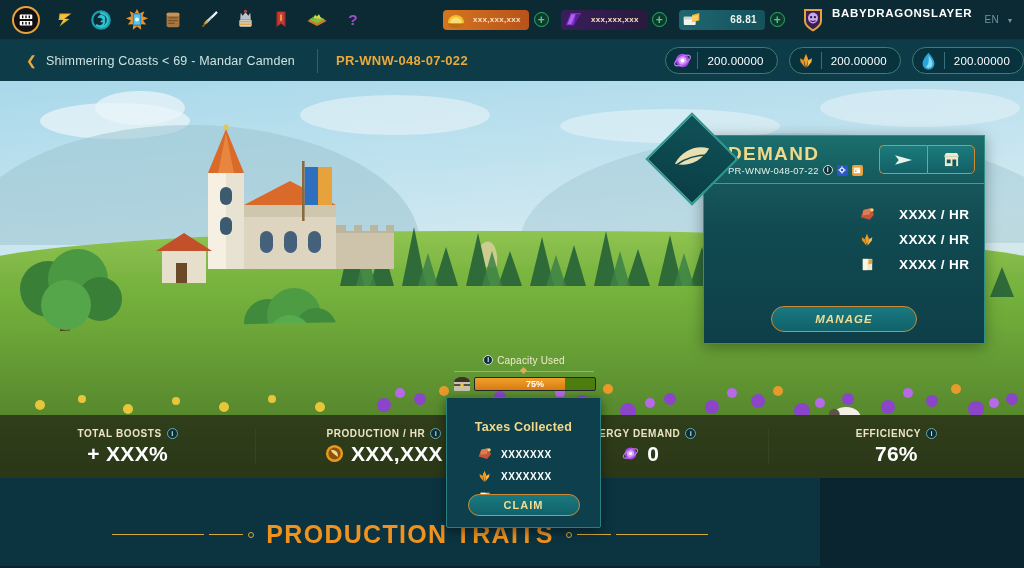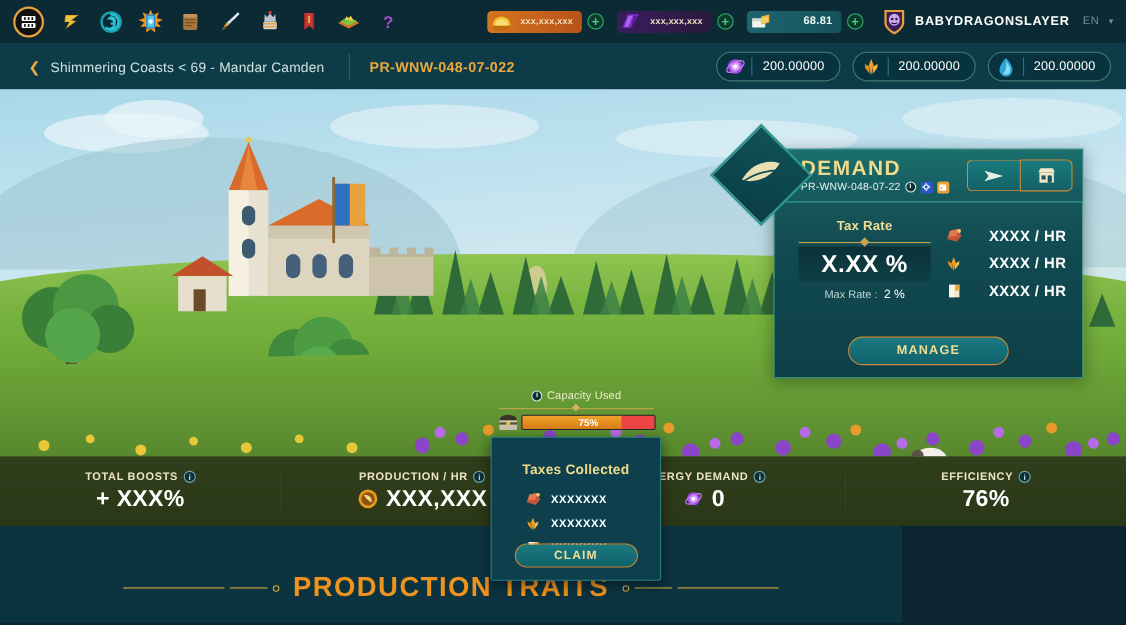--- a/index.html
+++ b/index.html
@@ -45,36 +45,36 @@
     color: #f3e2c0; font-weight: bold; white-space: nowrap;
   }
   .cur-pill.teal .cur-val { color: #eaf6f2; font-size: 10px; text-align: right; }
   .plus-btn {
     width: 15px; height: 15px; border-radius: 50%;
     background: #0e3a2e; border: 1px solid #2fae6a; color: #45d184;
     font-size: 12px; line-height: 12px; text-align: center;
     margin: 0 12px 0 5px; cursor: pointer; font-weight: bold;
     display:flex;align-items:center;justify-content:center;
   }
-  .avatar-wrap { display: flex; align-items: center; gap: 7px; margin-left: 4px; }
+  .avatar-wrap { display: flex; gap: 7px; margin-left: 4px; }
   .avatar { width: 24px; height: 26px; position: relative; }
   .uname { color: #fff; font-size: 11.5px; font-weight: bold; letter-spacing: .7px; }
   .lang { color: #6f96a0; font-size: 10px; margin-left: 12px; letter-spacing: .5px; cursor: pointer; }
   .lang .car { font-size: 7px; margin-left: 4px; }
 
   
   .crumbbar {
     position: absolute; left: 0; top: 40px; width: 1024px; height: 41px;
     background: #0d3b47; display: flex; align-items: center; z-index: 39;
   }
   .back-ar { color: #e9a93c; font-size: 13px; margin: 0 9px 0 26px; cursor: pointer; }
   .crumb-text { color: #cfe3e0; font-size: 12.5px; letter-spacing: .2px; cursor: pointer; }
   .crumb-div { width: 1px; height: 24px; background: #2a6270; margin: 0 18px 0 22px; }
   .crumb-code { color: #e9a93c; font-size: 13px; font-weight: bold; letter-spacing: .3px; }
-  .res-pills { margin-left: auto; display: flex; gap: 11px; padding-right: 14px; }
+  .res-pills { margin-left: auto; display: flex; gap: 11px; }
   .res-pill {
     display: flex; align-items: center; height: 27px; border-radius: 14px;
     border: 1px solid #3f7d73; background: rgba(6,45,54,.55); padding-right: 13px;
   }
   .res-ico-c {
     width: 26px; height: 25px; margin: 0 2px 0 3px;
     display:flex;align-items:center;justify-content:center;
   }
   .res-sep { width:1px; height:17px; background:#35707c; margin-right:9px;}
   .res-val { color: #fff; font-size: 11.5px; letter-spacing: .2px; }
@@ -164,40 +164,40 @@
   .max-rate b { color:#fff; font-weight:normal; font-size:11px; margin-left:3px;}
   .rate-col { position:absolute; left:155px; top:18px; }
   .rate-row { display:flex; align-items:center; gap:24px; height:25px; }
   .rate-ic { width:16px;height:16px;display:flex;align-items:center;justify-content:center; }
   .rate-tx { color:#fff; font-size:13.5px; font-weight:bold; letter-spacing:.4px; }
   .manage-btn {
     position:absolute; left:50%; margin-left:-73px; bottom:12px;
     width:146px; height:26px; border-radius:13px;
     background: linear-gradient(180deg,#1a7980,#11626b);
     border:1px solid #d08a35; color:#f0dc95; font-size:11.5px; font-weight:bold;
-    letter-spacing:1.1px; display:flex;align-items:center;justify-content:center;cursor:pointer;
+    letter-spacing:1.1px; display:flex;align-items:center;justify-content:center;cursor:pointer;font-style:italic;
   }
 
   
   .cap-box {
     position:absolute; left:448px; top:352px; width:152px; height:40px; z-index:32;
   }
   .cap-head { display:flex; align-items:center; justify-content:center; gap:4px; height:16px;}
   .cap-title { color:#f1e9cf; font-size:10px; letter-spacing:.2px; }
   .cap-rule { position:relative; height:7px; }
   .cap-rule .ln { position:absolute; top:3px; left:6px; right:6px; height:1px; background:#c9a44e; }
   .cap-rule .dot {
     position:absolute; top:0; left:50%; margin-left:-3px; width:5px;height:5px;
     background:#d8b05e; transform:rotate(45deg);
   }
   .cap-barrow { display:flex; align-items:center; gap:3px; padding:0 4px; }
   .cap-chest { width:19px;height:17px;flex:0 0 auto; display:flex;align-items:center;justify-content:center;}
   .cap-bar {
     position:relative; flex:1; height:14px; border-radius:2px;
-    background:#ef4444; overflow:hidden; border:1px solid #20282b;
+    background:#4d7c0f; overflow:hidden; border:1px solid #20282b;
   }
   .cap-fill {
     position:absolute; left:0; top:0; bottom:0;
     background: linear-gradient(180deg,#f0a129,#d97b16);
   }
   .cap-pct {
     position:absolute; inset:0; display:flex; align-items:center; justify-content:center;
     color:#fff; font-size:9px; font-weight:bold;
   }
   .taxes-pop {
@@ -700,34 +700,20 @@
             <path d="M1 5 L3 1 L15 1 L17 5 Z" fill="#f0e8c8"></path>
             <rect x="2" y="5" width="14" height="10" fill="#f0e8c8"></rect>
             <rect x="4" y="8" width="4" height="4" fill="#15585c"></rect>
             <rect x="10" y="8" width="4" height="7" fill="#15585c"></rect>
           </svg>
         </div>
       </div>
     </div>
 
     <div class="cp-body">
-      <div class="tax-col">
-        <div class="tax-label">Tax Rate</div>
-        <div class="tax-rule">
-          <div class="ln"></div>
-            <div class="dot"></div>
-        </div>
-        <div class="tax-val-box">
-          <div class="tax-val">X.XX %</div>
-        </div>
-        <div class="max-rate">
-          <span>Max Rate :</span>
-          <b>2 %</b>
-        </div>
-      </div>
 
       <div class="rate-col">
         <div class="rate-row">
           <span class="rate-ic">
             <svg width="16" height="15" viewBox="0 0 18 16">
               <path d="M2 11 L5 3 L13 1 L17 8 L12 14 Z" fill="#c2563a"></path>
               <path d="M5 3 L13 1 L12 8 L4 9 Z" fill="#e07a52"></path>
               <circle cx="14.5" cy="3" r="2" fill="#f0d36a"></circle>
             </svg>
           </span>

